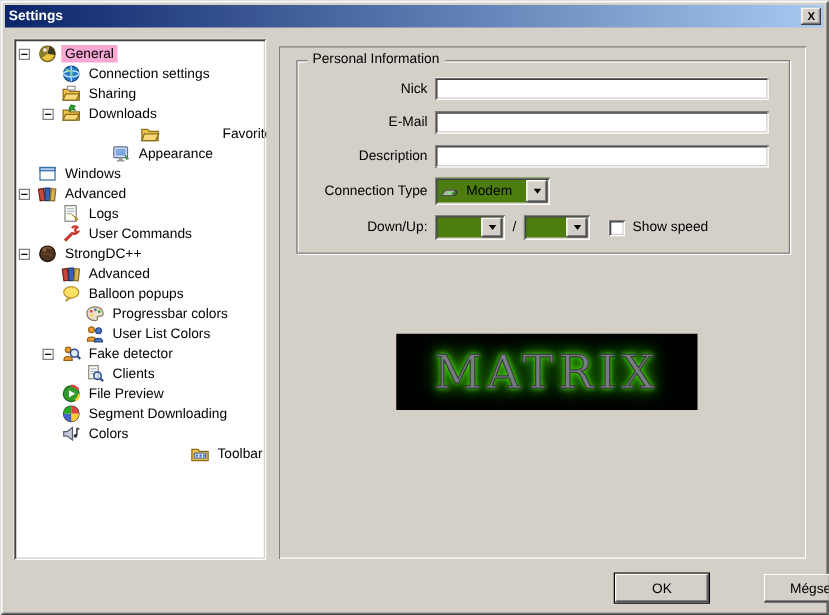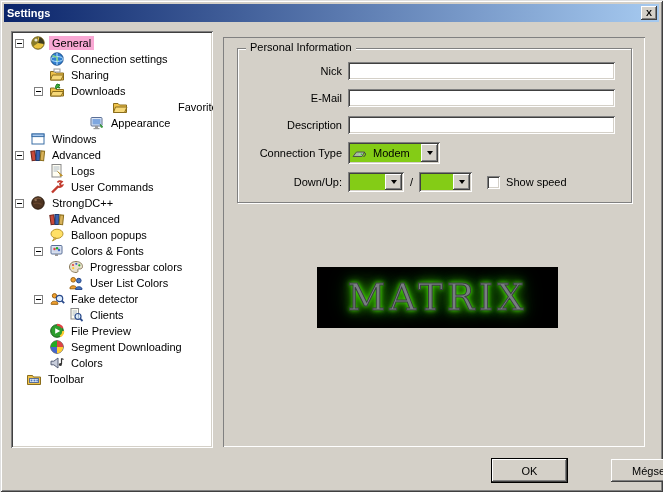--- a/index.html
+++ b/index.html
@@ -25,21 +25,21 @@
   .panel{position:absolute;left:223px;top:37px;width:422px;height:410px;
     box-shadow:inset 1px 1px 0 #808080, inset -1px -1px 0 #fff;}
   .groupbox{position:absolute;left:14px;top:11px;width:395px;height:155px;box-sizing:border-box;
     border:1px solid #808080;box-shadow:inset 1px 1px 0 #fff, 1px 1px 0 #fff;}
   .grouptitle{position:absolute;top:-8px;left:8px;background:#d4d0c8;padding:0 4px;}
   .frow{position:absolute;left:6px;right:16px;display:flex;align-items:center;}
   .flabel{width:98px;text-align:right;margin-right:6px;flex:none;}
   .tfield{flex:1;height:18px;background:#fff;border:none;outline:none;margin:0;padding:2px 4px;box-sizing:border-box;
     font-family:"Liberation Sans",sans-serif;font-size:11px;
     box-shadow:inset 1px 1px 0 #808080, inset -1px -1px 0 #fff, inset 2px 2px 0 #404040, inset -2px -2px 0 #d4d0c8;}
-  .combo{background:#84cc16;display:flex;align-items:center;box-sizing:border-box;padding:2px 2px 2px 3px;height:22px;
+  .combo{background:#4d7c0f;display:flex;align-items:center;box-sizing:border-box;padding:2px 2px 2px 3px;height:22px;
     box-shadow:inset 1px 1px 0 #808080, inset -1px -1px 0 #fff, inset 2px 2px 0 #404040, inset -2px -2px 0 #d4d0c8;}
   .combo .val{padding-left:3px;}
   .combo-btn{margin-left:auto;width:17px;height:100%;background:#d4d0c8;flex:none;
     box-shadow:inset -1px -1px 0 #404040, inset 1px 1px 0 #fff, inset -2px -2px 0 #808080, inset 2px 2px 0 #d4d0c8;
     display:flex;align-items:center;justify-content:center;}
   .arrow{width:0;height:0;border-left:3px solid transparent;border-right:3px solid transparent;border-top:4px solid #000;}
   .slash{margin:0 6px;}
   .checkwrap{display:flex;align-items:center;margin-left:15px;}
   .checkbox{width:13px;height:13px;background:#fff;flex:none;
     box-shadow:inset 1px 1px 0 #808080, inset -1px -1px 0 #fff, inset 2px 2px 0 #404040, inset -2px -2px 0 #d4d0c8;}
@@ -214,36 +214,20 @@
       <div class="trow" style="padding-left: 23px;">
         <span class="expander"></span>
         <span class="ticon">
           <svg width="16" height="16" viewBox="0 0 16 16">
             <ellipse cx="8" cy="6.8" rx="6" ry="4.6" fill="#ffe066" stroke="#b8952e"></ellipse>
             <path d="M5.5 10.8L3.5 14l4-2.4z" fill="#ffe066" stroke="#b8952e"></path>
           </svg>
         </span>
         <span class="tlabel">Balloon popups</span>
       </div>
-      <div class="trow" style="padding-left: 23px;">
-        <span class="expander">
-          <span class="expbox"></span>
-        </span>
-        <span class="ticon">
-          <svg width="16" height="16" viewBox="0 0 16 16">
-            <rect x="2" y="2.5" width="11" height="8.5" rx="1" fill="#dfe7f5" stroke="#5a6f96"></rect>
-            <rect x="3.5" y="4" width="8" height="5.5" fill="#cfd8ea"></rect>
-            <circle cx="5.5" cy="6" r="1.2" fill="#d44"></circle>
-            <circle cx="8" cy="5.2" r="1.2" fill="#2a2"></circle>
-            <circle cx="10" cy="7" r="1.2" fill="#46c"></circle>
-            <rect x="6" y="11" width="3" height="2" fill="#9a9a9a"></rect>
-          </svg>
-        </span>
-        <span class="tlabel">Colors &amp; Fonts</span>
-      </div>
       <div class="trow" style="padding-left: 42px;">
         <span class="expander"></span>
         <span class="ticon">
           <svg width="16" height="16" viewBox="0 0 16 16">
             <path d="M8 2.5c4 0 6.5 2.3 6.5 5 0 2-1.5 2.6-3 2.4-1.2-.2-2 .3-1.6 1.5.4 1.3-.5 2.1-1.9 2.1-3.5 0-6.5-2.3-6.5-5.5s2.5-5.5 6.5-5.5z" fill="#e8e0cc" stroke="#8a7a5a"></path>
             <circle cx="5" cy="6" r="1.1" fill="#d44"></circle>
             <circle cx="8.3" cy="4.8" r="1.1" fill="#46c"></circle>
             <circle cx="11.3" cy="6.3" r="1.1" fill="#2a2"></circle>
             <circle cx="5.2" cy="9.2" r="1.1" fill="#fc3"></circle>
           </svg>
@@ -318,21 +302,21 @@
         <span class="ticon">
           <svg width="16" height="16" viewBox="0 0 16 16">
             <path d="M2 6.2h2.8L9 3v10L4.8 9.8H2z" fill="#c8cddb" stroke="#555d75"></path>
             <path d="M12.5 3.5v5.5" stroke="#333" stroke-width="1.2"></path>
             <circle cx="11.4" cy="9.6" r="1.5" fill="#333"></circle>
             <path d="M12.5 3.5l2 1" stroke="#333" stroke-width="1.2"></path>
           </svg>
         </span>
         <span class="tlabel">Colors</span>
       </div>
-      <div class="trow" style="">
+      <div class="trow" style=" justify-content: flex-end;">
         <span class="expander"></span>
         <span class="ticon">
           <svg width="16" height="16" viewBox="0 0 16 16">
             <path d="M1.5 4.5h5l1 1.5h7v7.5h-13z" fill="#efc24a" stroke="#8a6d1c"></path>
             <rect x="3.5" y="7.5" width="9" height="4" fill="#fff" stroke="#5a6f96"></rect>
             <rect x="4.5" y="8.5" width="2" height="2" fill="#4a78c0"></rect>
             <rect x="7.5" y="8.5" width="2" height="2" fill="#4a78c0"></rect>
             <rect x="10.3" y="8.5" width="1.6" height="2" fill="#4a78c0"></rect>
           </svg>
         </span>

